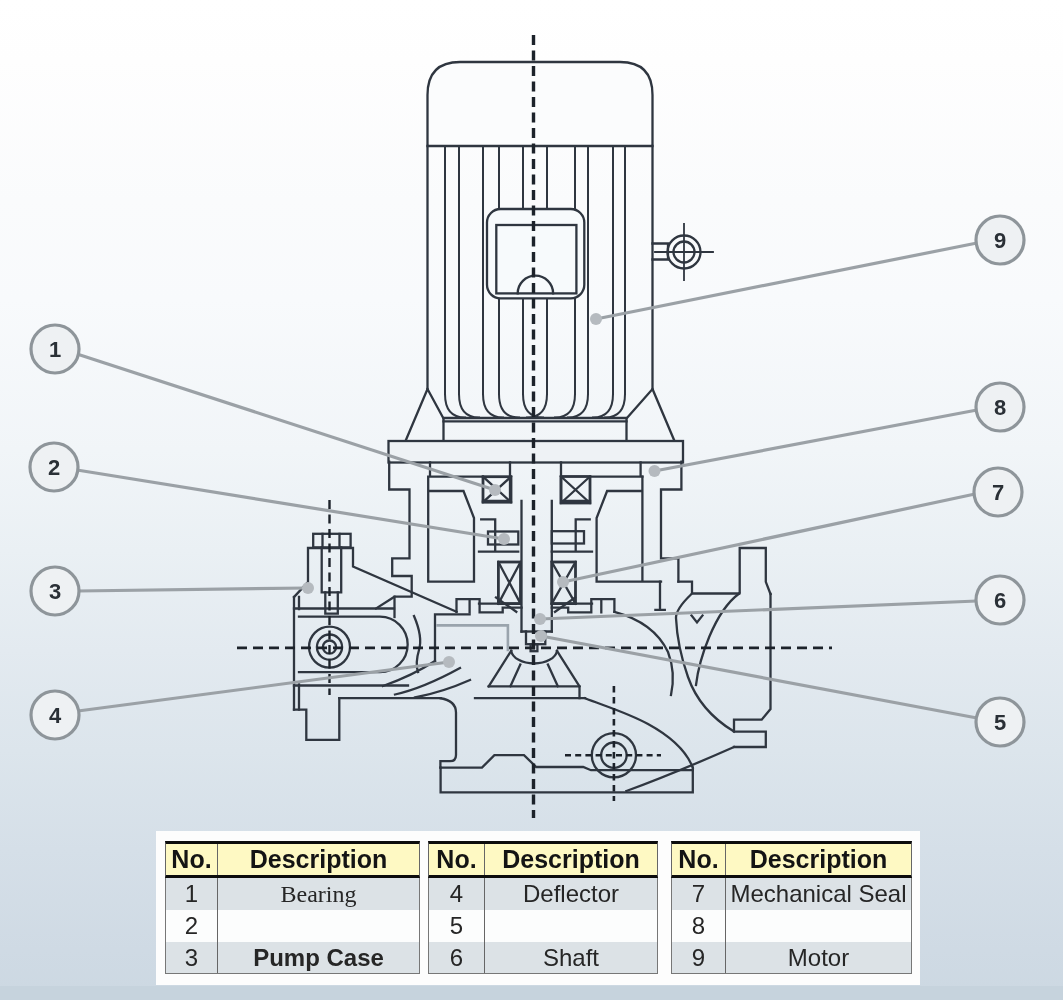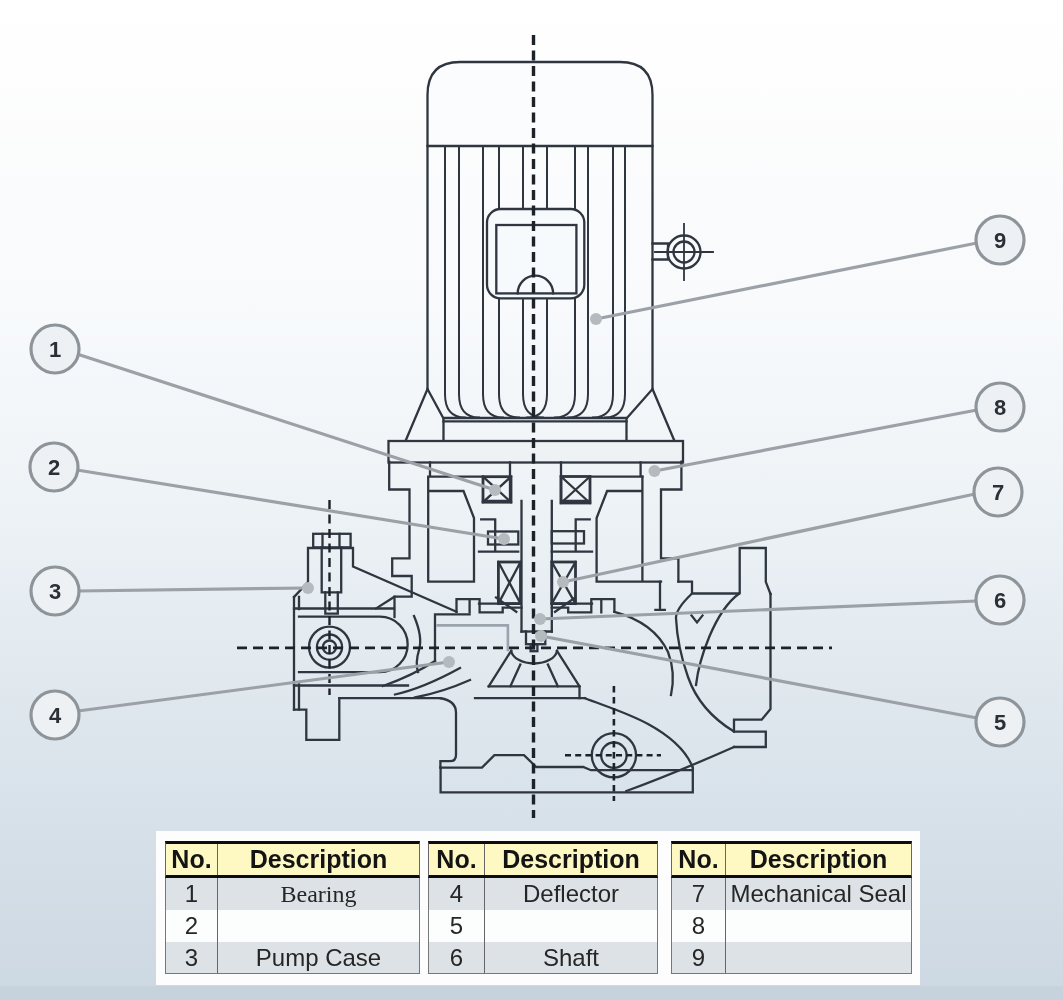--- a/index.html
+++ b/index.html
@@ -213,21 +213,21 @@
     </div>
   <div class="row g">
       <div class="c1" style="width:52px;">1</div>
       <div style="flex:1;font-family:Liberation Serif, serif;">Bearing</div>
     </div>
   <div class="row w">
       <div class="c1" style="width:52px;">2</div>
     </div>
   <div class="row g last">
       <div class="c1" style="width:52px;">3</div>
-      <div style="flex:1;">Pump Case</div>
+      <div style="flex:1;font-weight:bold;">Pump Case</div>
     </div>
 </div>
 
 <div class="tbl" style="left:428px;top:841px;width:230px;">
   <div class="hdr">
       <div class="c1" style="width:56px;">No.</div>
       <div style="flex:1;">Description</div>
     </div>
   <div class="row g">
       <div class="c1" style="width:56px;">4</div>
@@ -249,14 +249,15 @@
     </div>
   <div class="row g">
       <div class="c1" style="width:54px;">7</div>
       <div style="flex:1;">Mechanical Seal</div>
     </div>
   <div class="row w">
       <div class="c1" style="width:54px;">8</div>
     </div>
   <div class="row g last">
       <div class="c1" style="width:54px;">9</div>
+      <div style="flex:1;">Motor</div>
     </div>
 </div>
 
 </body></html>

